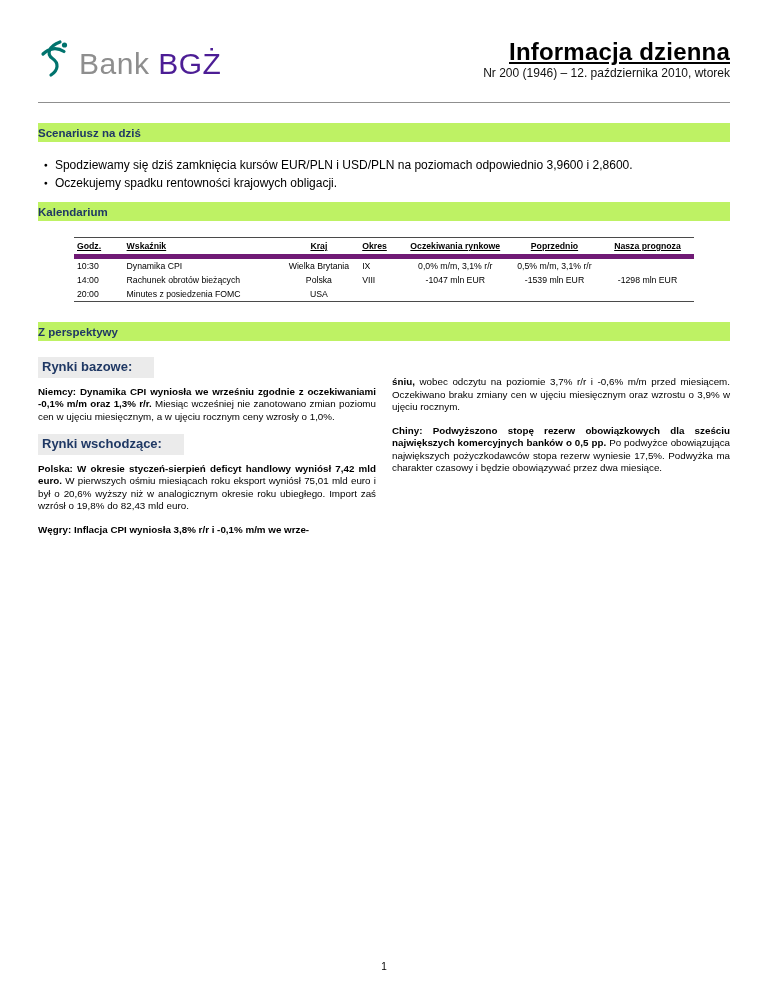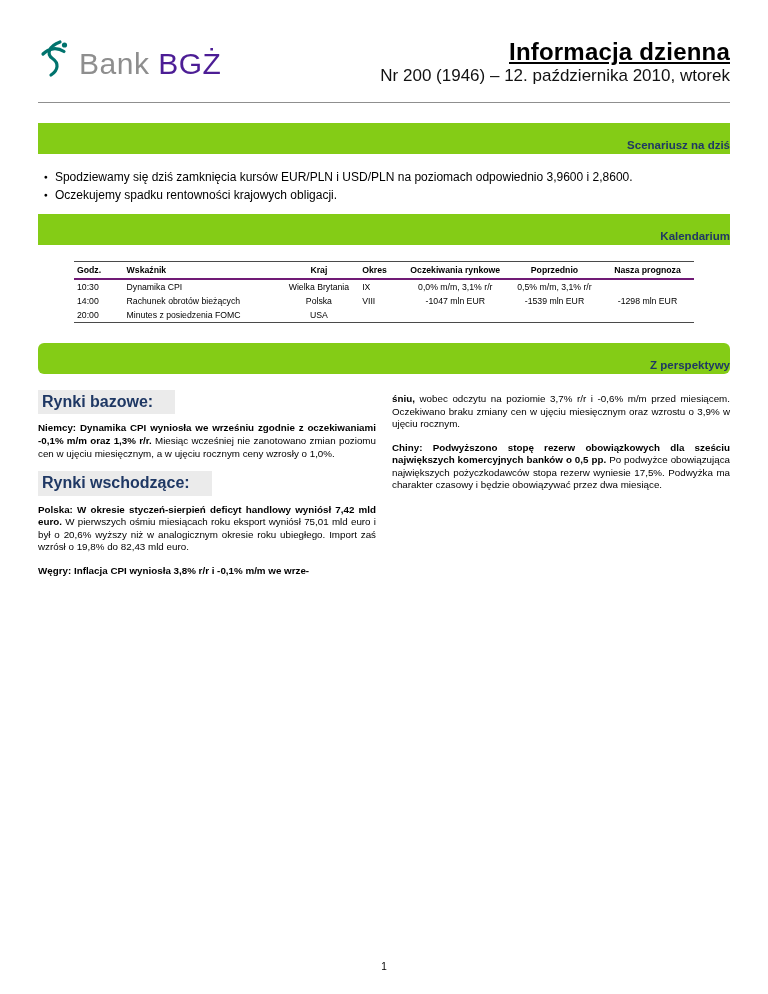--- a/index.html
+++ b/index.html
@@ -14,74 +14,74 @@
   .page { padding:34px 38px 0 38px; }
 
   
   .header-row { display:flex; justify-content:space-between; align-items:flex-start; }
   .logo { display:flex; align-items:center; gap:7px; margin-top:4px; }
   .logo-text { font-size:30px; letter-spacing:0.5px; white-space:nowrap; }
   .logo-bank { color:#8e8e8e; font-weight:400;margin-top:8px; }
   .logo-bgz  { color:#4c1d95; font-weight:normal; }
   .titles { text-align:right; }
   .doc-title { font-size:24px; font-weight:bold; margin:4px 0 0 0; letter-spacing:0.2px;text-decoration:underline; }
-  .doc-subtitle { font-size:17px; color:#111;margin-left:28px; }
+  .doc-subtitle { font-size:12px; color:#111;margin-left:28px; }
   .header-rule { border:none; border-top:1px solid #8f8f8f; margin:12px 0 0 0; }
 
   
   .banner {
-    background:#84cc16;
+    background:#bef264;
     color:#1f3864;
     font-weight:bold;
     font-size:11.5px;
-    text-align:right;
-    padding:16px 0 3px 0;
+    text-align:left;
+    padding:4px 0 3px 0;
   }
   .banner-scenario { margin-top:20px; }
   .banner-calendar { margin-top:10px; }
-  .banner-perspective { margin-top:20px;border-radius:6px; }
+  .banner-perspective { margin-top:20px; }
 
   
   .bullets { list-style:none; margin:14px 0 0 0; padding:0 0 0 6px; font-size:12px; line-height:1.5; }
   .bullets li::before { content:"●"; font-size:6.5px; vertical-align:2px; margin-right:7px; }
 
   
   .cal-wrap { margin:16px 36px 0 36px; }
   table.cal {
     width:100%;
     border-collapse:collapse;
     font-size:8.7px;
     border-top:1px solid #4a4a4a;
     border-bottom:1px solid #4a4a4a;
   }
-  table.cal th { font-weight:bold; padding:3px 3px; border-bottom:2px solid #701a75; }
+  table.cal th { font-weight:bold; padding:3px 3px; border-bottom:5px solid #701a75;text-decoration:underline; }
   table.cal td { padding:2px 3px; }
   .c0 { text-align:left;  width:8%;  }
   .c1 { text-align:left;  width:25%; }
   .c2 { text-align:center; width:13%; }
   .c3 { text-align:left; width:7%;  }
   .c4 { text-align:center; width:17%; }
   .c5 { text-align:center; width:15%; }
   .c6 { text-align:center; width:15%; }
 
   
   .columns { display:flex; gap:16px; margin-top:16px; }
   .col { flex:1; font-size:9.8px; line-height:1.28; text-align:justify; }
   .subhead {
     display:inline-block;
     background:#ebebeb;
     color:#1f3864;
     font-weight:bold;
-    font-size:16px;
+    font-size:13px;
     padding:2px 22px 2px 4px;
     margin:0 0 8px 0;
   }
   .col p { margin:0 0 11px 0; }
   .col p strong { font-weight:bold; }
-  .col-right p:first-child { margin-top:3px; }
+  .col-right p:first-child { margin-top:19px; }
 
   
   .page-number {
     position:absolute; bottom:22px; left:0; right:0;
     text-align:center; font-size:10px;
   }
 </style>
 </head>
 <body>
 

